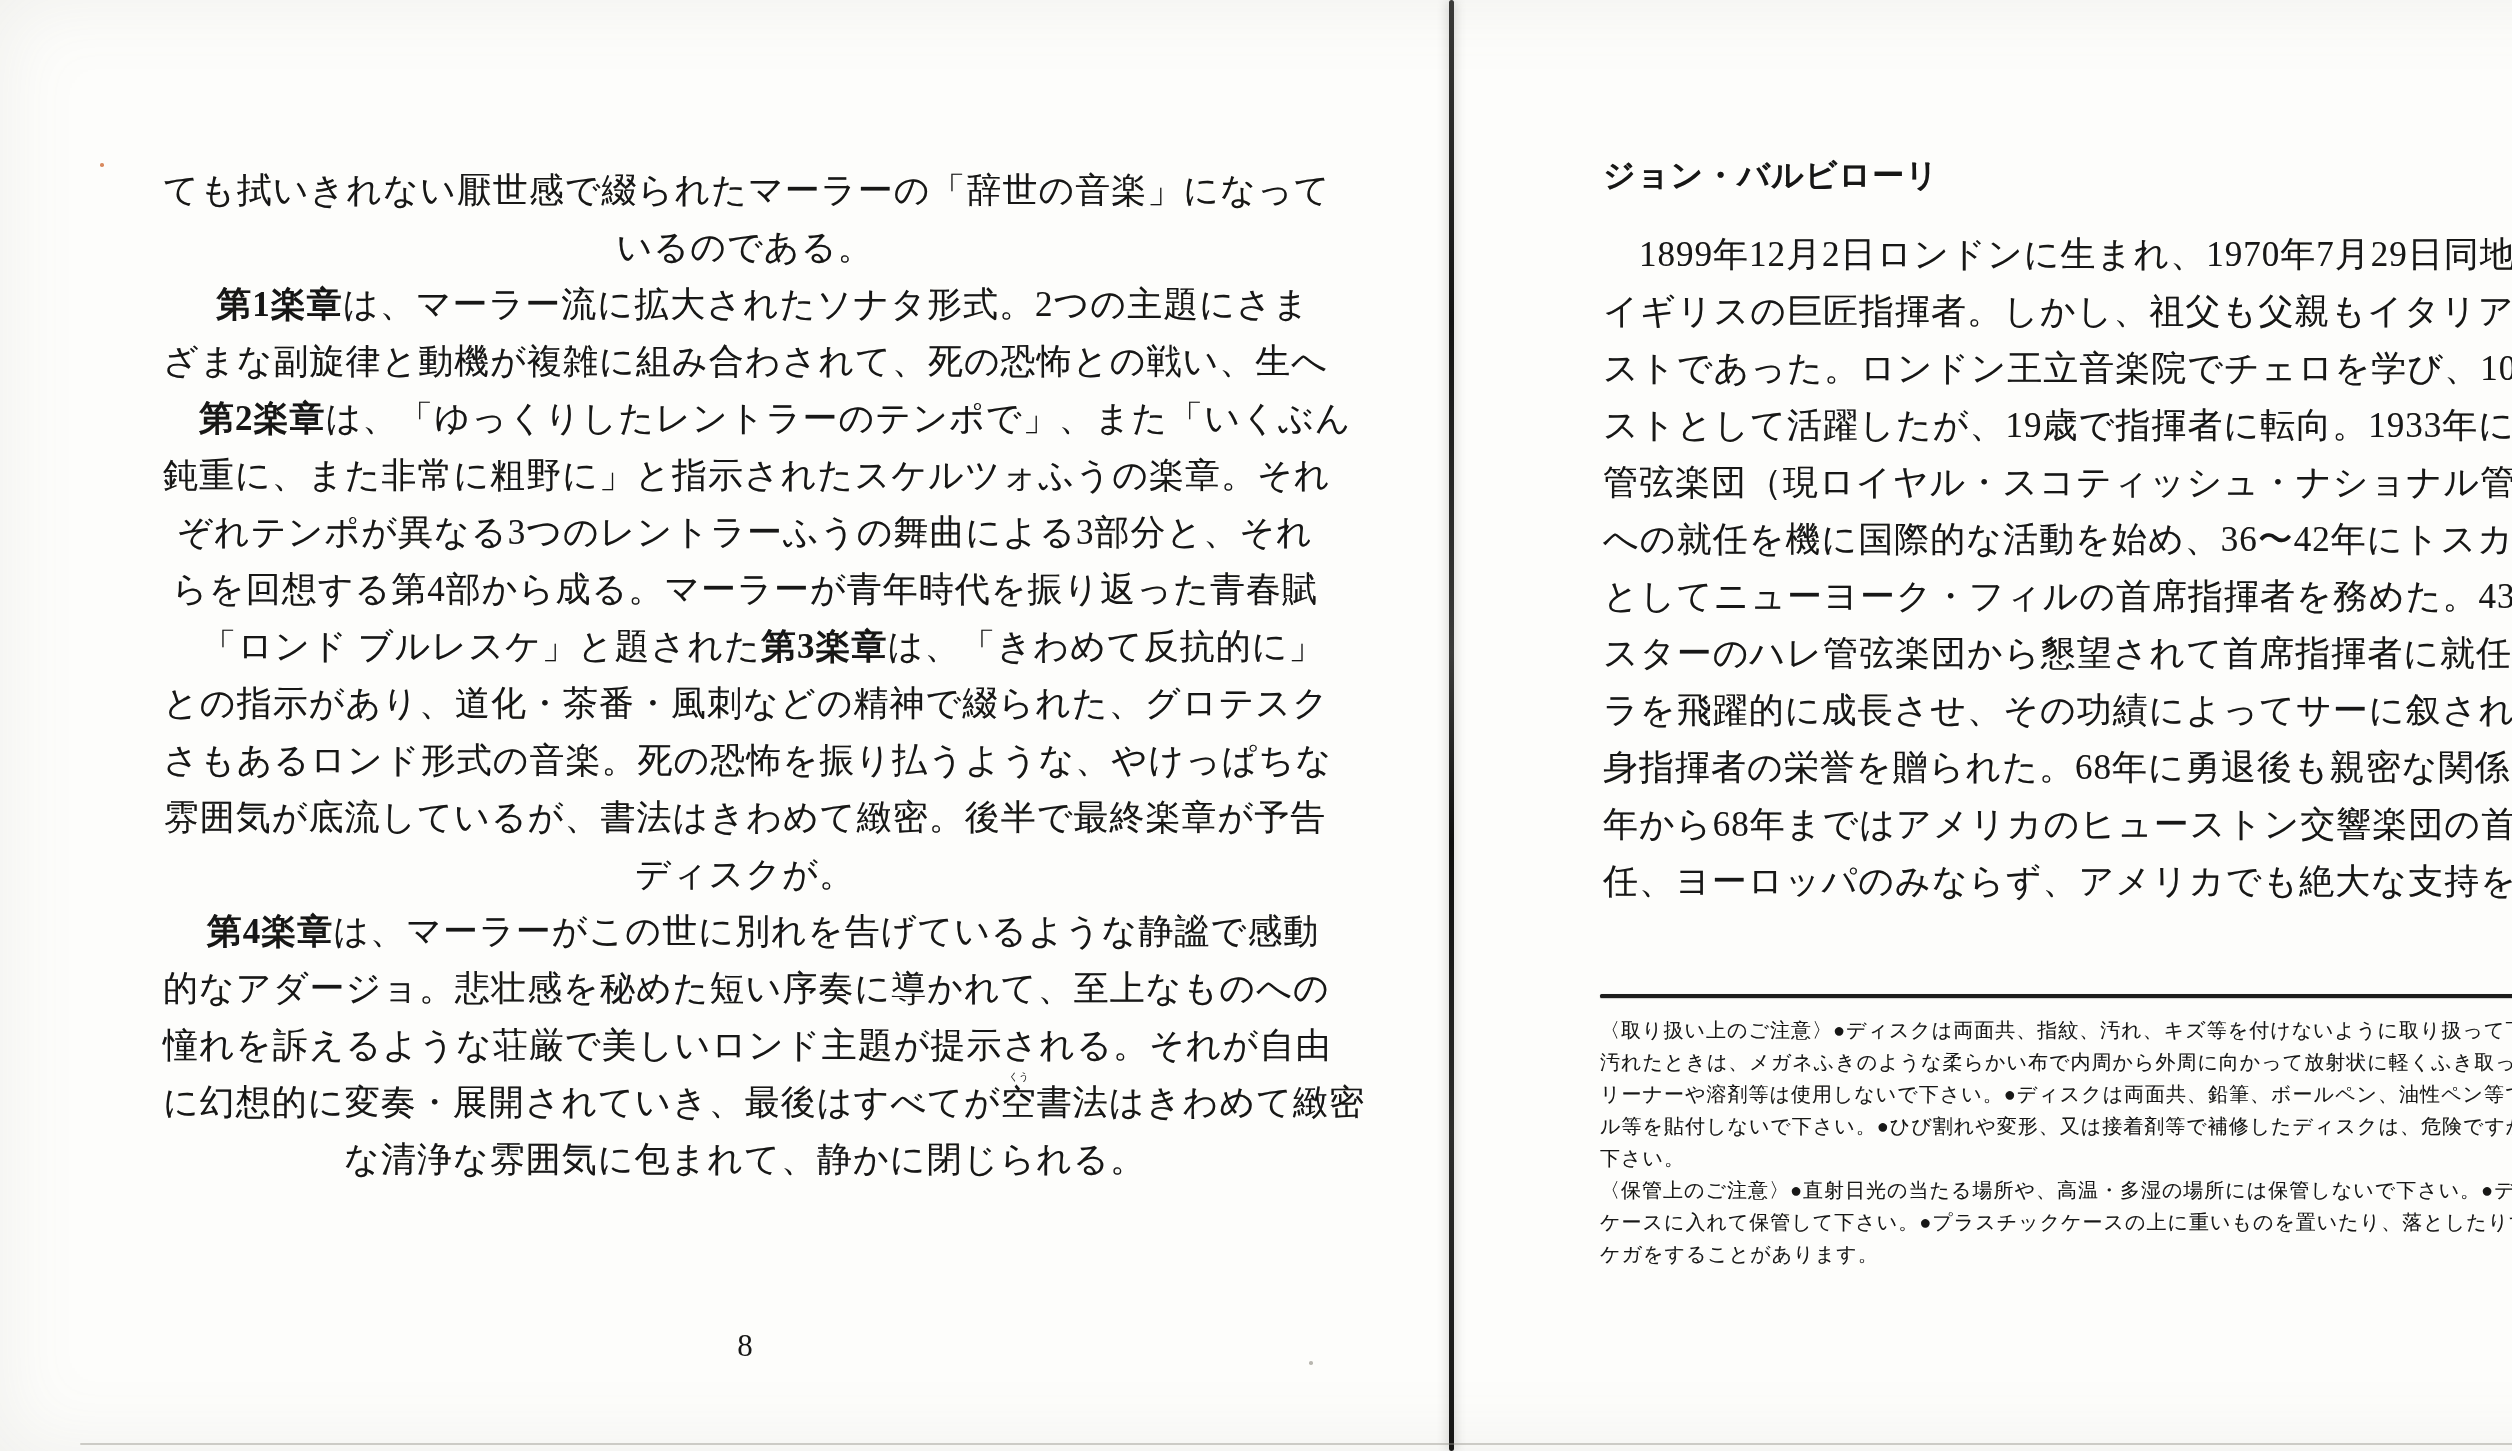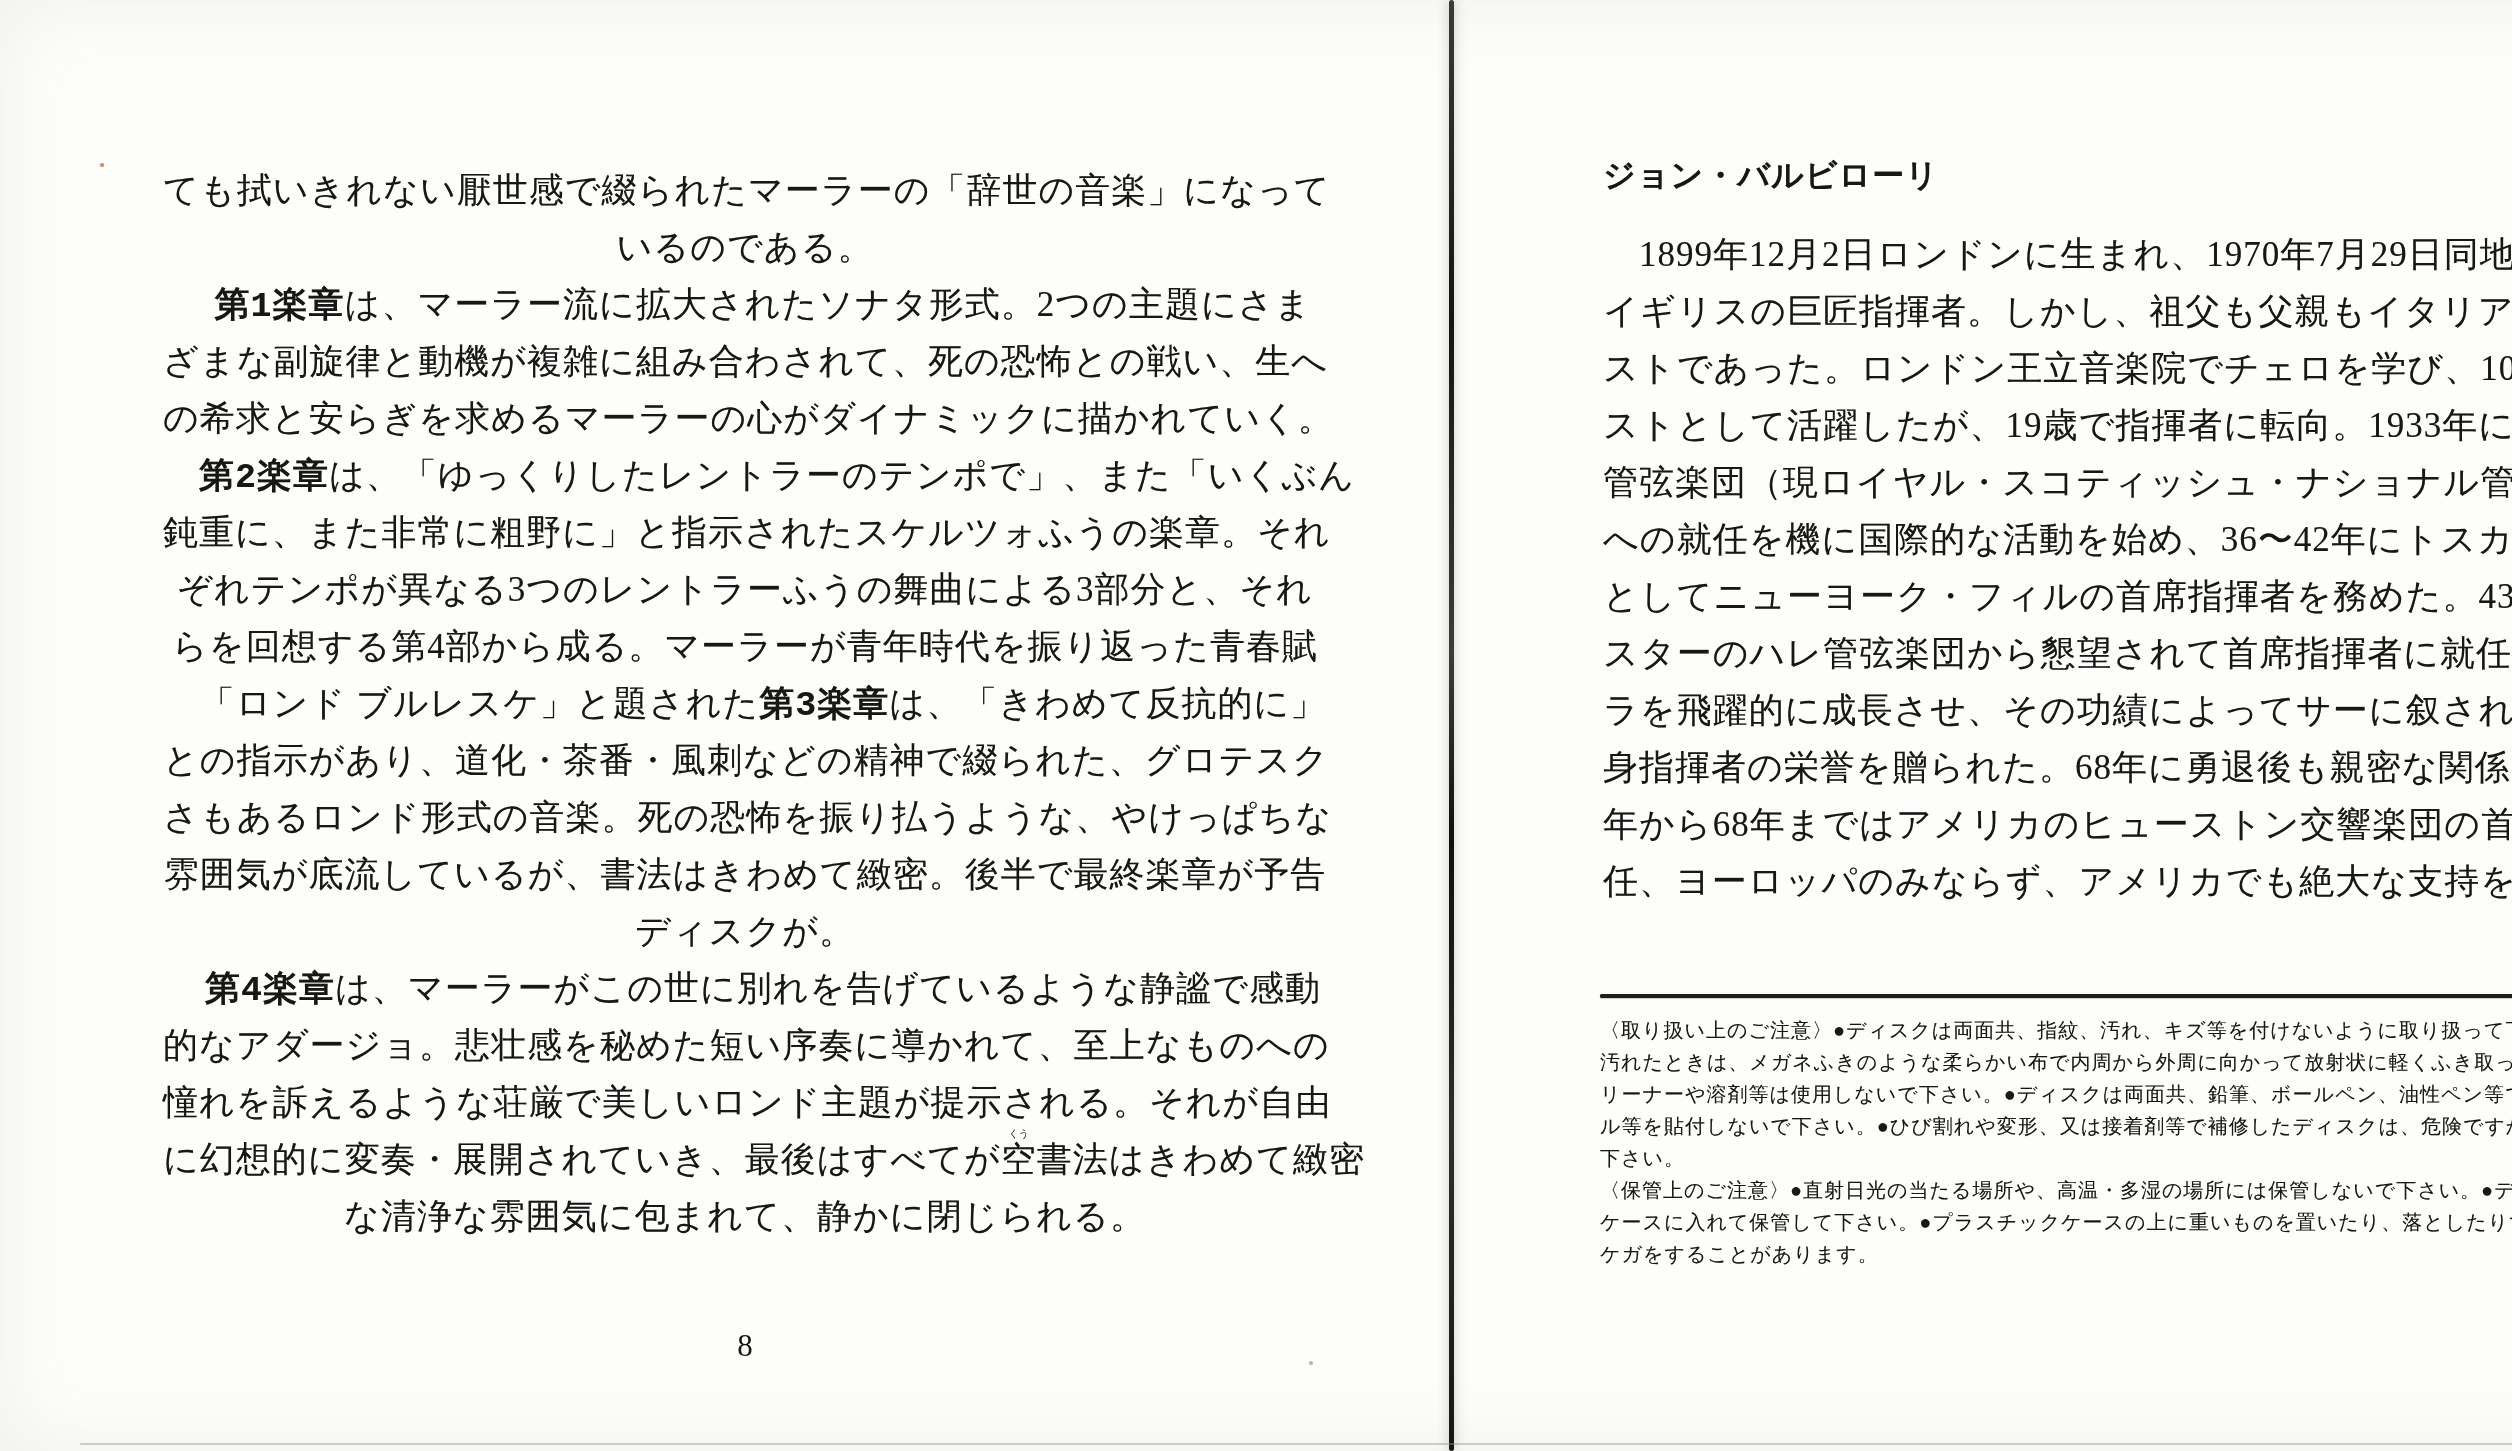--- a/index.html
+++ b/index.html
@@ -15,21 +15,21 @@
     box-shadow:inset 0 0 80px rgba(120,118,110,0.10);
   }
   
   .textblock{position:absolute;}
   .line{
     height:57px;line-height:57px;white-space:nowrap;
     font-size:35px;letter-spacing:1px;
     text-shadow:0 0 0.5px rgba(20,20,20,0.35);
   }
   .gothic-bold{
-    font-family:Liberation Mono, monospace;
+    font-family:Liberation Serif, serif;
     font-weight:700;
   }
   .rw{position:relative;}
   .rw .rt{
     position:absolute;top:-11px;left:50%;transform:translateX(-50%);
     font-size:10px;letter-spacing:0;line-height:1;
     font-family:"Liberation Sans","DejaVu Sans",sans-serif;
     text-shadow:none;
   }
   #left-body{left:163px;top:162px;width:1164px;text-align:center;}
@@ -83,21 +83,20 @@
 <body>
 
 <div class="vignette"></div>
 
 <div>
   <div id="left-body" class="textblock">
       <div class="line"><span>ても拭いきれない厭世感で綴られたマーラーの「辞世の音楽」になって</span></div>
       <div class="line"><span>いるのである。</span></div>
       <div class="line"><span>　</span><span class="gothic-bold">第1楽章</span><span>は、マーラー流に拡大されたソナタ形式。2つの主題にさま</span></div>
       <div class="line"><span>ざまな副旋律と動機が複雑に組み合わされて、死の恐怖との戦い、生へ</span></div>
-      <div class="line"><span>の希求と安らぎを求めるマーラーの心がダイナミックに描かれていく。</span></div>
       <div class="line"><span>　</span><span class="gothic-bold">第2楽章</span><span>は、「ゆっくりしたレントラーのテンポで」、また「いくぶん</span></div>
       <div class="line"><span>鈍重に、また非常に粗野に」と指示されたスケルツォふうの楽章。それ</span></div>
       <div class="line"><span>ぞれテンポが異なる3つのレントラーふうの舞曲による3部分と、それ</span></div>
       <div class="line"><span>らを回想する第4部から成る。マーラーが青年時代を振り返った青春賦</span></div>
       <div class="line"><span>　「ロンド ブルレスケ」と題された</span><span class="gothic-bold">第3楽章</span><span>は、「きわめて反抗的に」</span></div>
       <div class="line"><span>との指示があり、道化・茶番・風刺などの精神で綴られた、グロテスク</span></div>
       <div class="line"><span>さもあるロンド形式の音楽。死の恐怖を振り払うような、やけっぱちな</span></div>
       <div class="line"><span>雰囲気が底流しているが、書法はきわめて緻密。後半で最終楽章が予告</span></div>
       <div class="line"><span>ディスクが。</span></div>
       <div class="line"><span>　</span><span class="gothic-bold">第4楽章</span><span>は、マーラーがこの世に別れを告げているような静謐で感動</span></div>

